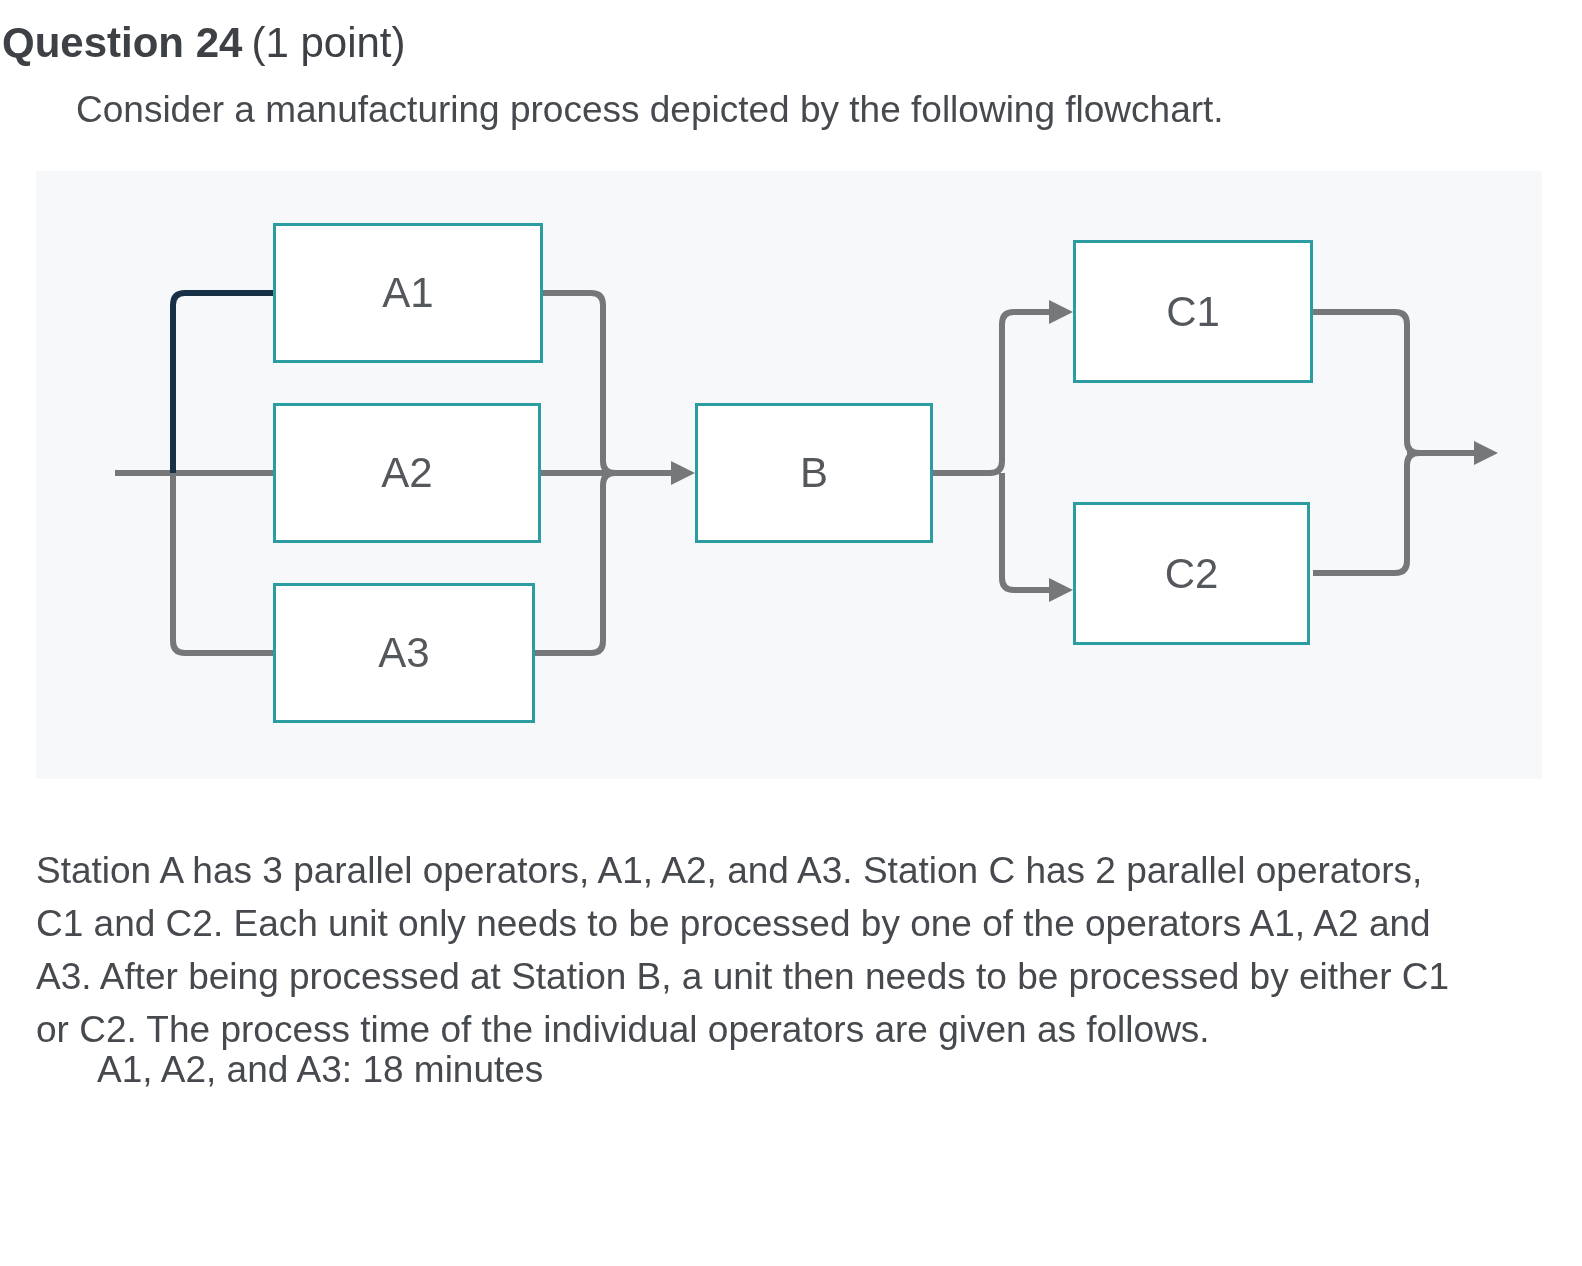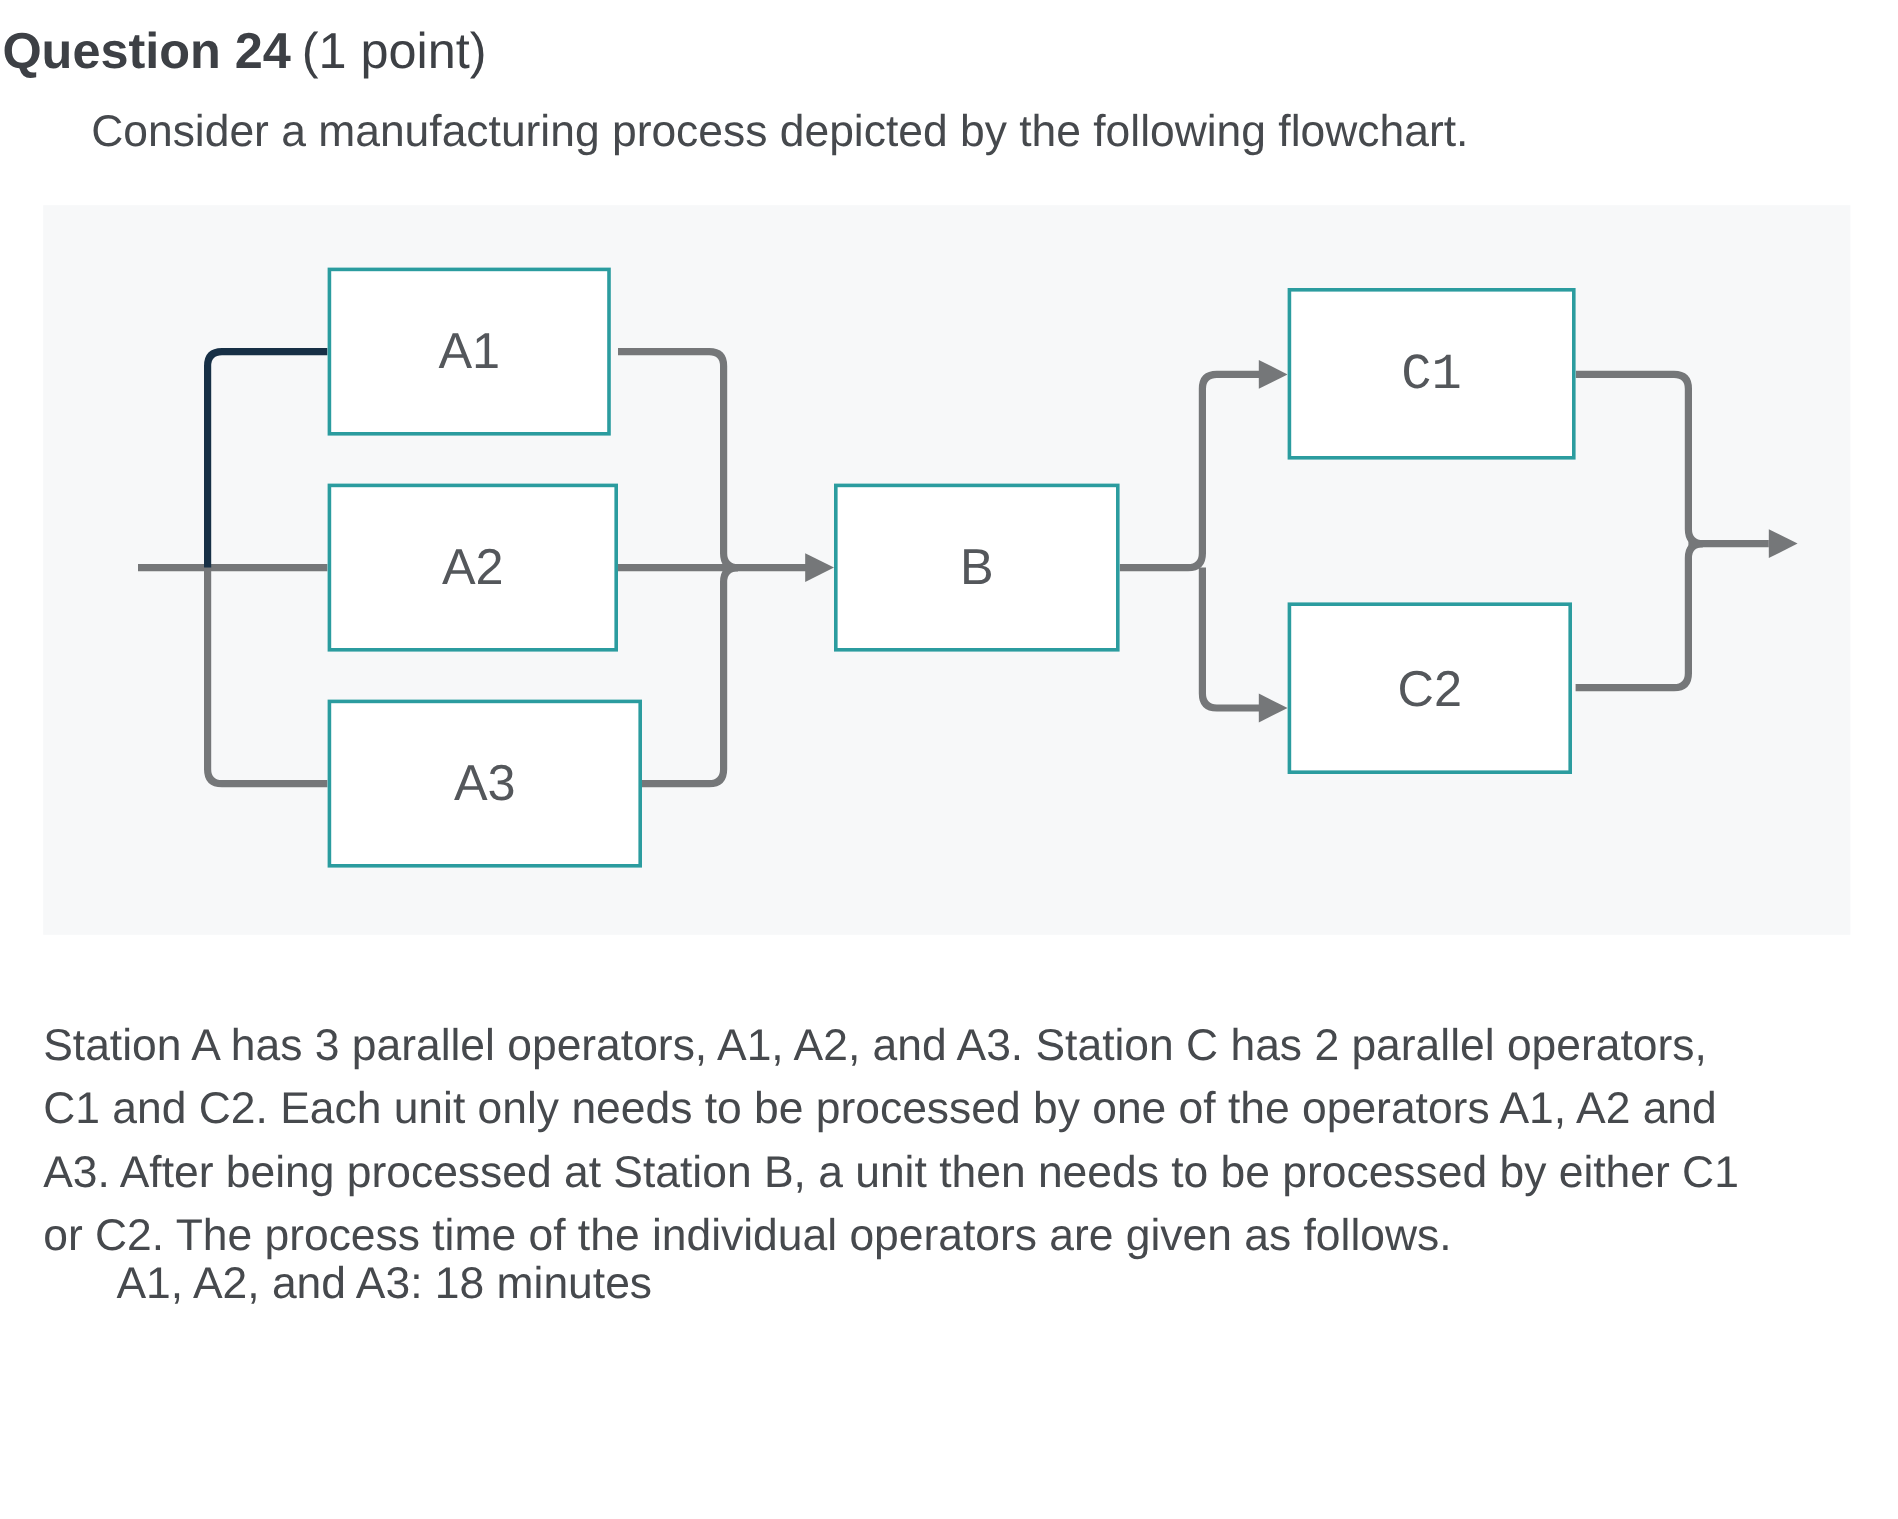--- a/index.html
+++ b/index.html
@@ -32,25 +32,25 @@
   .diagram{
     position:absolute;left:36px;top:171px;width:1506px;height:608px;
     background:var(--panel-bg);
   }
   .diagram svg{position:absolute;left:0;top:0;}
   .node{
     position:absolute;background:#ffffff;border:3px solid var(--teal);
     display:flex;align-items:center;justify-content:center;
     font-size:42px;color:var(--label-color);
   }
-  .node-a1{left:237px;top:52px;width:236px;height:140px;}
-  .node-a2{left:237px;top:232px;width:242px;height:140px;}
+  .node-a1{left:237px;top:52px;width:270px;height:140px;}
+  .node-a2{left:237px;top:232px;width:268px;height:140px;}
   .node-a3{left:237px;top:412px;width:262px;height:140px;}
   .node-b{left:659px;top:232px;width:238px;height:140px;}
-  .node-c1{left:1037px;top:69px;width:240px;height:143px;font-family:Liberation Mono, monospace;}
+  .node-c1{left:1037px;top:69px;width:240px;height:143px;}
   .node-c2{left:1037px;top:331px;width:237px;height:143px;}
   .para{
     position:absolute;left:36px;top:844px;width:1434px;
     font-size:37px;line-height:53px;color:var(--body-color);
   }
   .times{position:absolute;left:97px;top:1047px;}
   .times p{
     font-size:37px;line-height:45px;color:var(--body-color);
     margin-bottom:35px;white-space:nowrap;
   }

